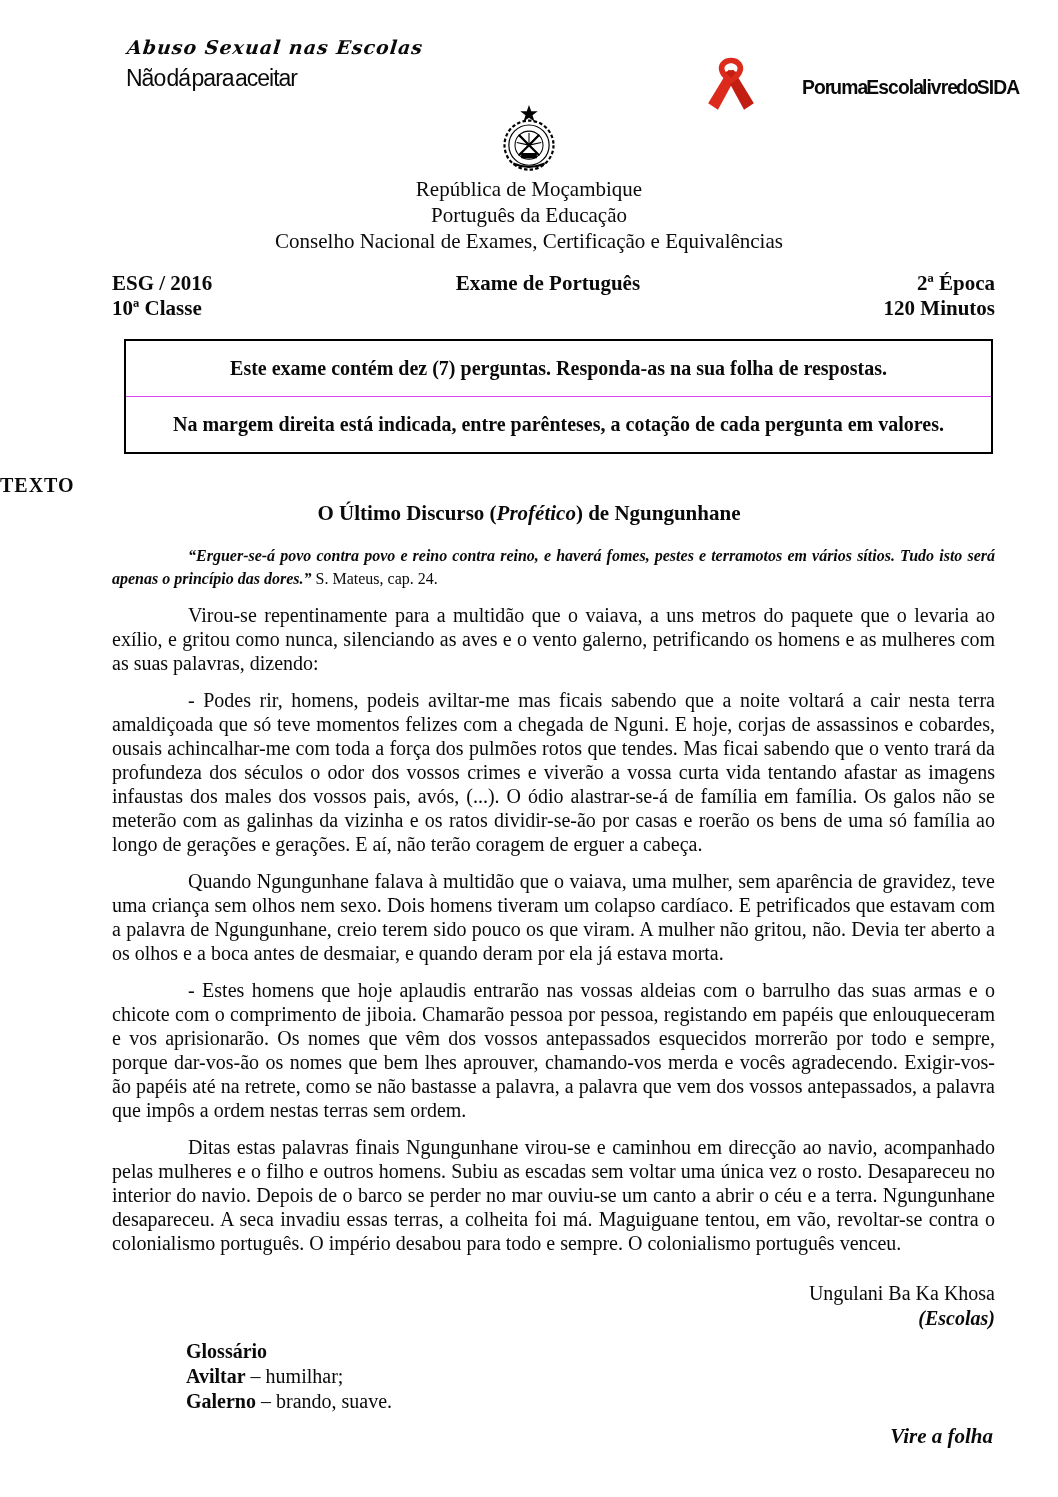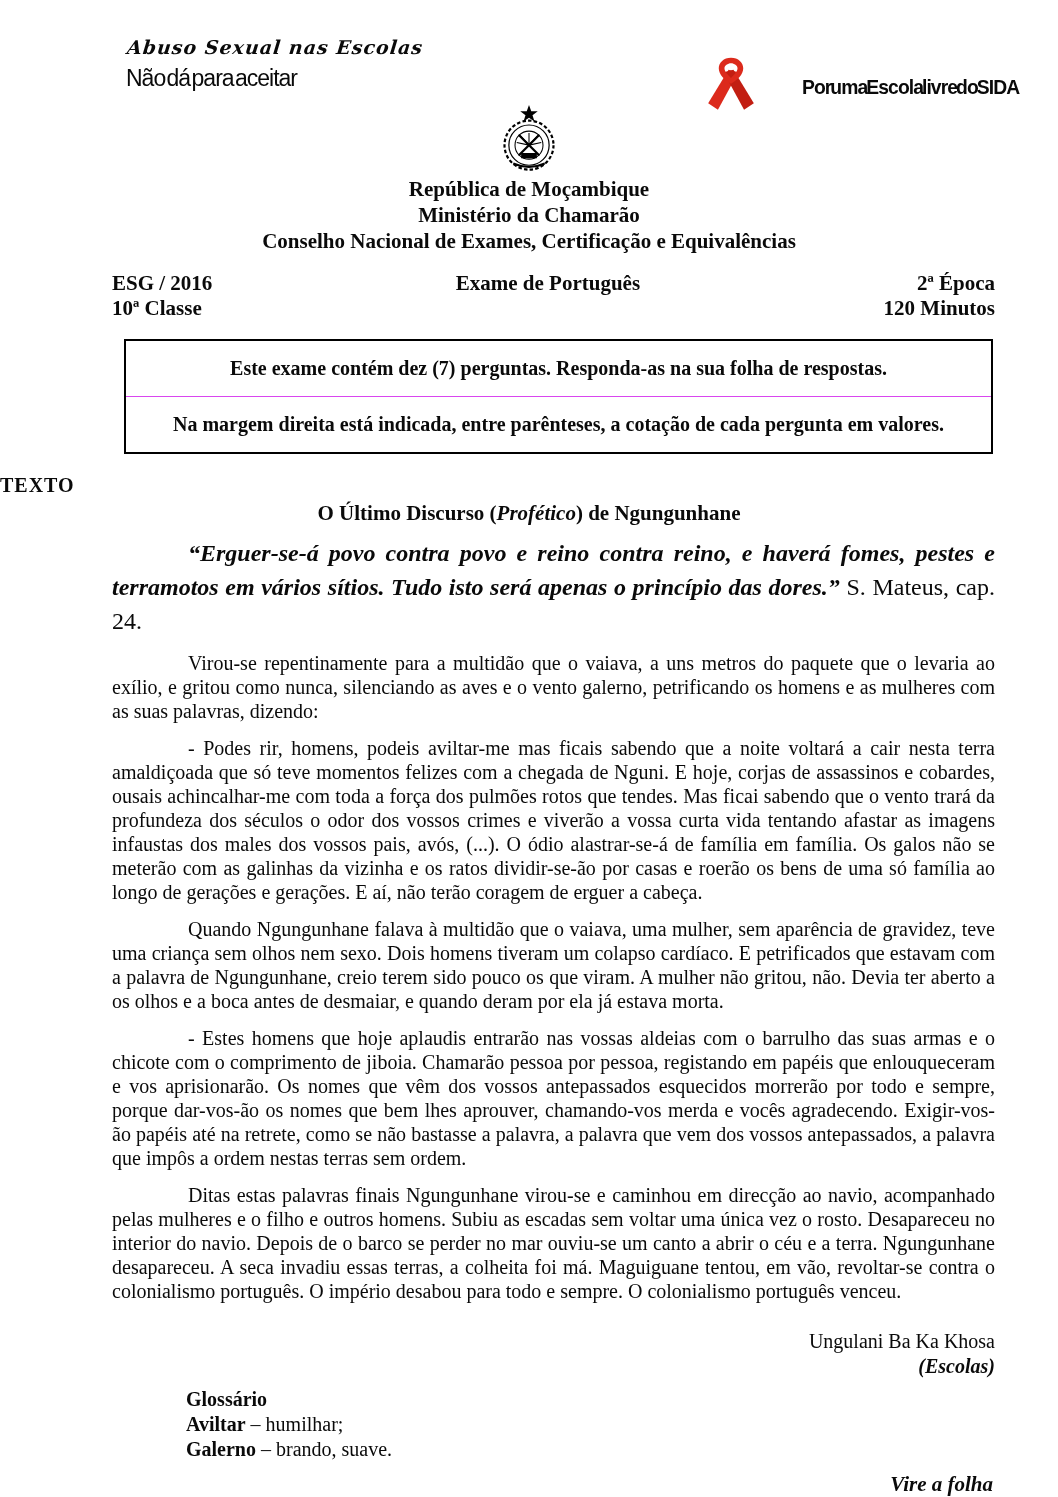--- a/index.html
+++ b/index.html
@@ -32,21 +32,21 @@
   .ribbon-svg{width:50px;height:62px;flex:0 0 auto;}
   .ribbon-label{
     font-family:"Liberation Sans","DejaVu Sans",sans-serif;
     font-weight:bold;font-size:21px;
     letter-spacing:-1px;word-spacing:-6px;
     transform:scaleX(0.92);transform-origin:left center;
     margin-left:2px;white-space:nowrap;
   }
   .emblem{position:absolute;left:50%;top:104px;transform:translateX(-50%);width:72px;height:70px;}
   
-  .gov-header{text-align:center;font-weight:bold;font-size:21px;line-height:26px;}
+  .gov-header{text-align:center;font-weight:normal;font-size:21px;line-height:26px;}
   
   .meta-row{
     display:flex;justify-content:space-between;
     padding:0 63px 0 112px;margin-top:17px;
     font-weight:bold;font-size:21px;line-height:25px;
   }
   .meta-left{text-align:left;}
   .meta-center{text-align:center;}
   .meta-right{text-align:right;}
   
@@ -56,21 +56,21 @@
     font-weight:bold;font-size:20px;text-align:center;
   }
   .notice-row{padding:16px 6px;}
   .notice-row + .notice-row{border-top:1px solid #d946ef;}
   
   .texto-heading{margin-top:20px;text-align:left;font-weight:bold;font-size:20px;letter-spacing:1px;}
   .texto-title{margin-top:4px;text-align:center;font-weight:bold;font-size:21px;}
   .texto-title .it{font-style:italic;text-align:center;}
   .body-col{padding:0 63px 0 112px;}
   .epigraph{
-    margin-top:10px;font-size:24px;line-height:34px;text-align:justify;text-indent:76px;
+    margin-top:18px;font-size:16px;line-height:23px;text-align:justify;text-indent:76px;
   }
   .epigraph .quote{font-weight:bold;font-style:italic;}
   .paragraph{
     margin:13px 0 0 0;font-size:20px;line-height:24px;text-align:justify;text-indent:76px;
   }
   .attribution{margin-top:26px;text-align:right;font-size:20px;line-height:25px;}
   .attribution .adapted{font-weight:bold;font-style:italic;}
   .glossary{margin-top:8px;padding-left:74px;font-size:20px;line-height:25px;}
   .glossary .term,.glossary .g-head{font-weight:bold;}
   .turn-page{margin-top:10px;text-align:right;font-weight:bold;font-style:italic;font-size:21px;padding-right:2px;}
@@ -112,21 +112,21 @@
         <line x1="29" y1="36" x2="51" y2="58"></line>
         <line x1="51" y1="36" x2="29" y2="58"></line>
       </g>
       <rect x="31" y="56" width="18" height="6" fill="#000"></rect>
       <path d="M22 68 Q40 76 58 68" fill="none" stroke="#000" stroke-width="2.5"></path>
     </svg>
   </div>
 
   <div class="gov-header">
     <div>República de Moçambique</div>
-    <div>Ministério da Chamarão</div>
+    <div>Português da Educação</div>
     <div>Conselho Nacional de Exames, Certificação e Equivalências</div>
   </div>
 
   <div class="meta-row">
     <div class="meta-left">
       <div>ESG / 2016</div>
       <div>10ª Classe</div>
     </div>
     <div class="meta-center">Exame de Português</div>
     <div class="meta-right">

